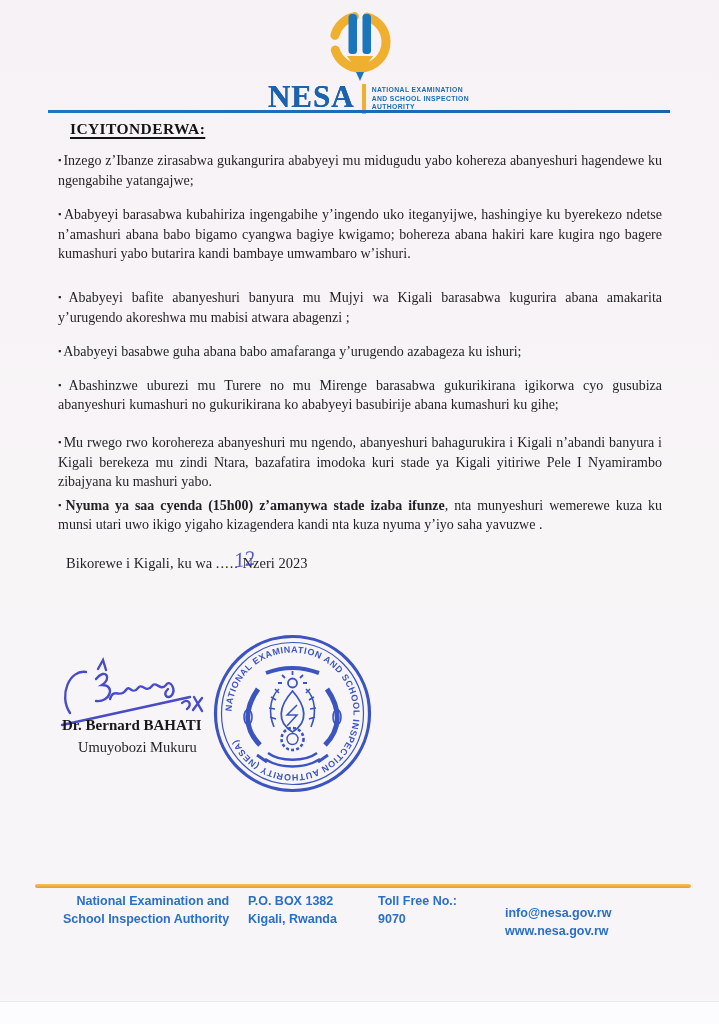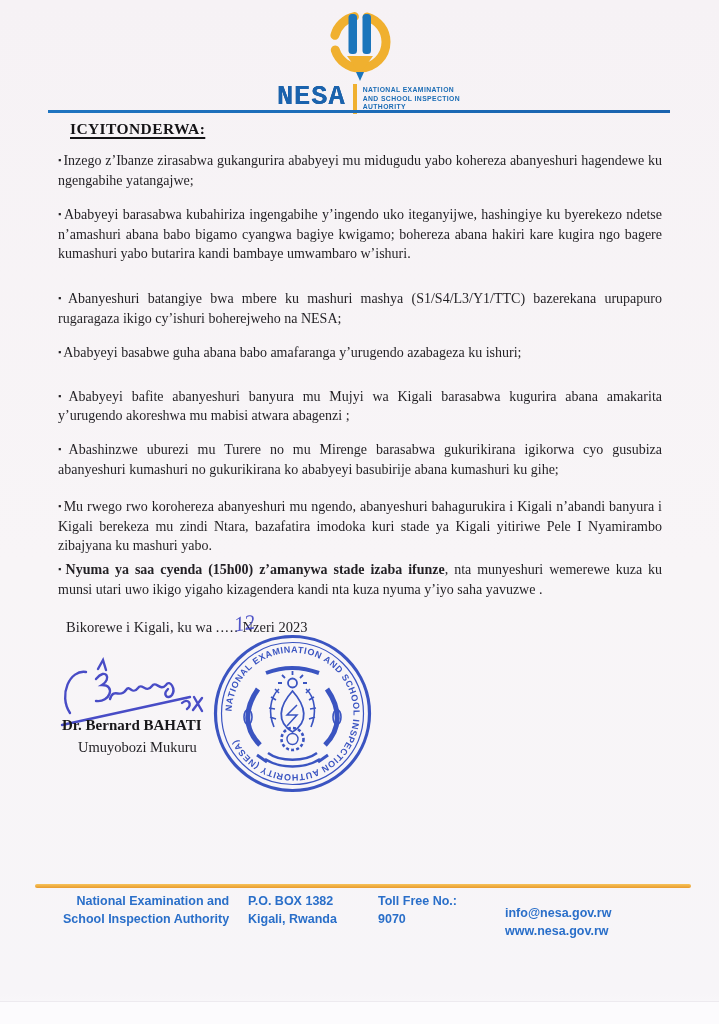--- a/index.html
+++ b/index.html
@@ -6,21 +6,21 @@
   .page{
     position:relative;width:719px;height:1024px;margin:0 auto;overflow:hidden;
     background:linear-gradient(180deg,#f6f2f5 0%,#f8f5f7 55%,#f7f5f8 97%,#fbfafc 100%);
     font-family:"Liberation Serif", serif;color:#211f23;
   }
   
   .letterhead{position:absolute;top:10px;left:0;width:719px;display:flex;flex-direction:column;align-items:center;}
   .balloon{display:block;}
   .brandrow{display:flex;align-items:flex-start;margin-top:2px;margin-left:18px;}
   .wordmark{
-    font-family:Liberation Mono, monospace;font-weight:bold;font-size:27px;letter-spacing:1px;
+    font-family:Liberation Serif, serif;font-weight:bold;font-size:31px;letter-spacing:1px;
     color:#1a63ae;line-height:26px;text-shadow:0 0 0.5px #114a85;
   }
   .brandbar{width:4px;height:30px;background:#f0b02f;margin:0 6px 0 7px;}
   .tagline{
     font-family:"Liberation Sans",sans-serif;font-weight:bold;font-size:6.8px;line-height:8.6px;
     color:#1a6cb5;letter-spacing:.4px;padding-top:2px;
   }
   .rule-blue{position:absolute;top:110px;left:48px;width:622px;height:3px;background:linear-gradient(90deg,#1f74c0,#1a63ae);}
   
   .content{position:absolute;top:116px;left:58px;width:604px;}
@@ -81,25 +81,24 @@
   </div>
   <div class="rule-blue"></div>
 
   <div class="content">
     <span class="heading">ICYITONDERWA:</span>
 
     <p class="para mt1"><span class="bullet">▪</span><b></b><span>Inzego z’Ibanze zirasabwa gukangurira ababyeyi mu midugudu yabo kohereza abanyeshuri hagendewe ku ngengabihe yatangajwe;</span></p>
 
     <p class="para mt2"><span class="bullet">▪</span><b></b><span>Ababyeyi barasabwa kubahiriza ingengabihe y’ingendo uko iteganyijwe, hashingiye ku byerekezo ndetse n’amashuri abana babo bigamo cyangwa bagiye kwigamo; bohereza abana hakiri kare kugira ngo bagere kumashuri  yabo butarira kandi bambaye umwambaro w’ishuri.</span></p>
 
-    <p class="para mt3"><span class="bullet">▪</span><b></b><span>Abanyeshuri batangiye bwa mbere ku mashuri mashya (S1/S4/L3/Y1/TTC) bazerekana urupapuro rugaragaza ikigo cy’ishuri boherejweho na NESA;</span></p>
+
+    <p class="para mt5"><span class="bullet">▪</span><b></b><span>Ababyeyi bafite abanyeshuri banyura mu Mujyi wa Kigali barasabwa kugurira abana  amakarita y’urugendo akoreshwa mu mabisi atwara abagenzi ;</span></p>
 
     <p class="para mt4"><span class="bullet">▪</span><b></b><span>Ababyeyi basabwe guha abana babo amafaranga y’urugendo azabageza ku ishuri;</span></p>
-
-    <p class="para mt5"><span class="bullet">▪</span><b></b><span>Ababyeyi bafite abanyeshuri banyura mu Mujyi wa Kigali barasabwa kugurira abana  amakarita y’urugendo akoreshwa mu mabisi atwara abagenzi ;</span></p>
 
     <p class="para mt6"><span class="bullet">▪</span><b></b><span>Abashinzwe uburezi mu Turere no mu Mirenge barasabwa gukurikirana igikorwa cyo gusubiza  abanyeshuri kumashuri no gukurikirana ko ababyeyi basubirije abana  kumashuri ku gihe;</span></p>
 
     <p class="para mt7"><span class="bullet">▪</span><b></b><span>Mu rwego rwo korohereza abanyeshuri mu ngendo, abanyeshuri bahagurukira i Kigali n’abandi banyura i Kigali berekeza mu zindi Ntara, bazafatira imodoka kuri stade  ya Kigali yitiriwe Pele I Nyamirambo zibajyana ku mashuri yabo.</span></p>
 
     <p class="para mt8"><span class="bullet">▪</span><b>Nyuma ya saa cyenda (15h00) z’amanywa stade izaba ifunze</b><span>, nta munyeshuri wemerewe kuza ku munsi utari uwo ikigo yigaho kizagendera kandi nta kuza nyuma y’iyo saha yavuzwe .</span></p>
 
     <div class="date-line">
       <span>Bikorewe i Kigali, ku wa</span>
       <span class="dots">.....</span>

